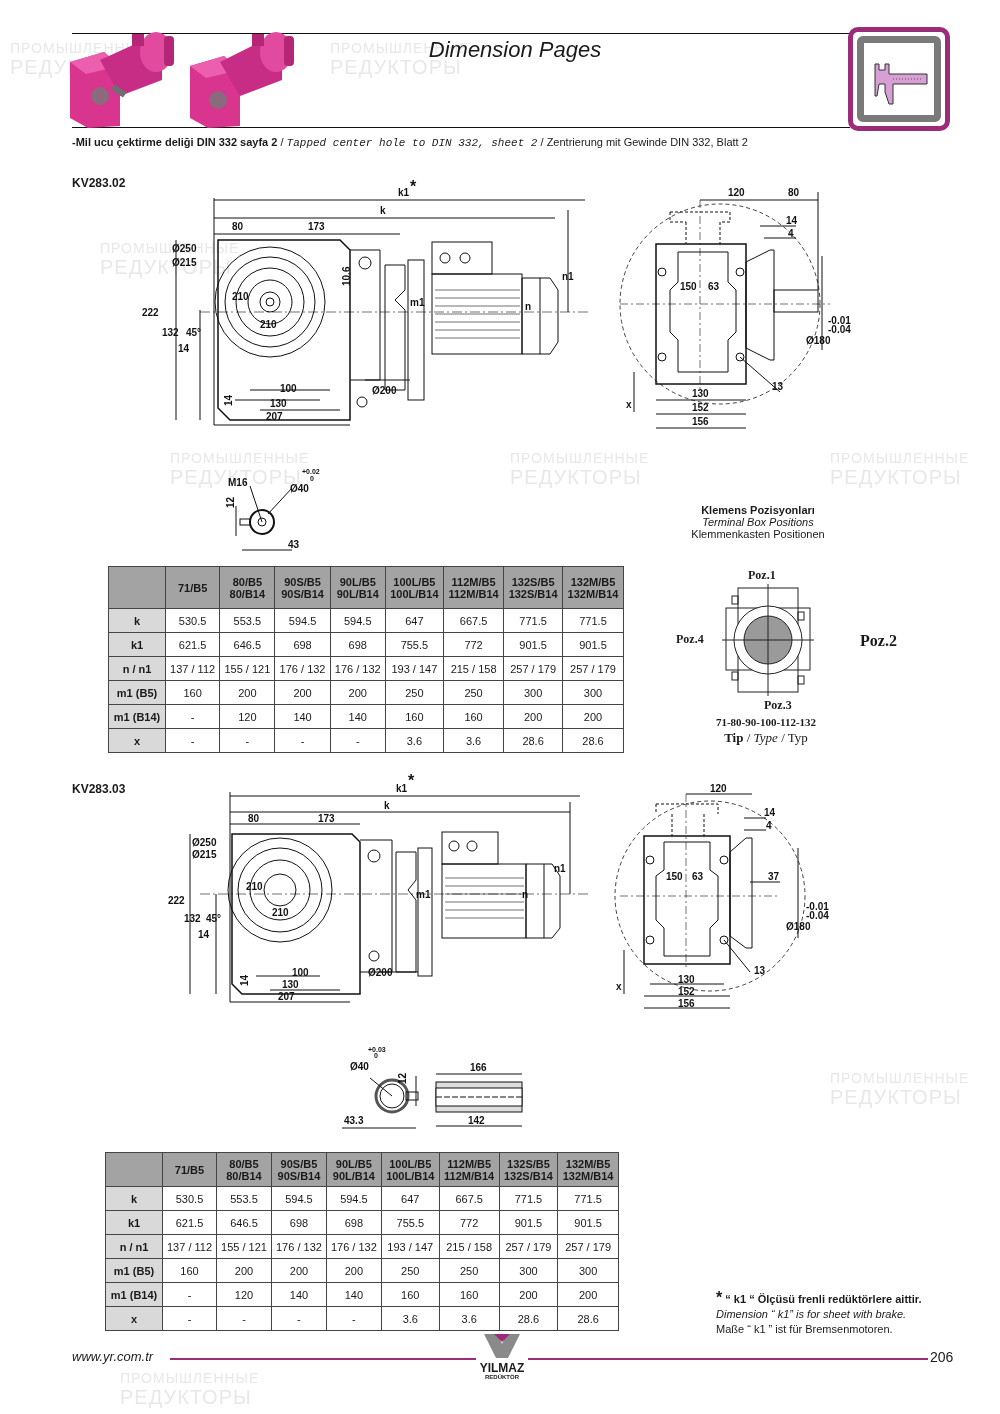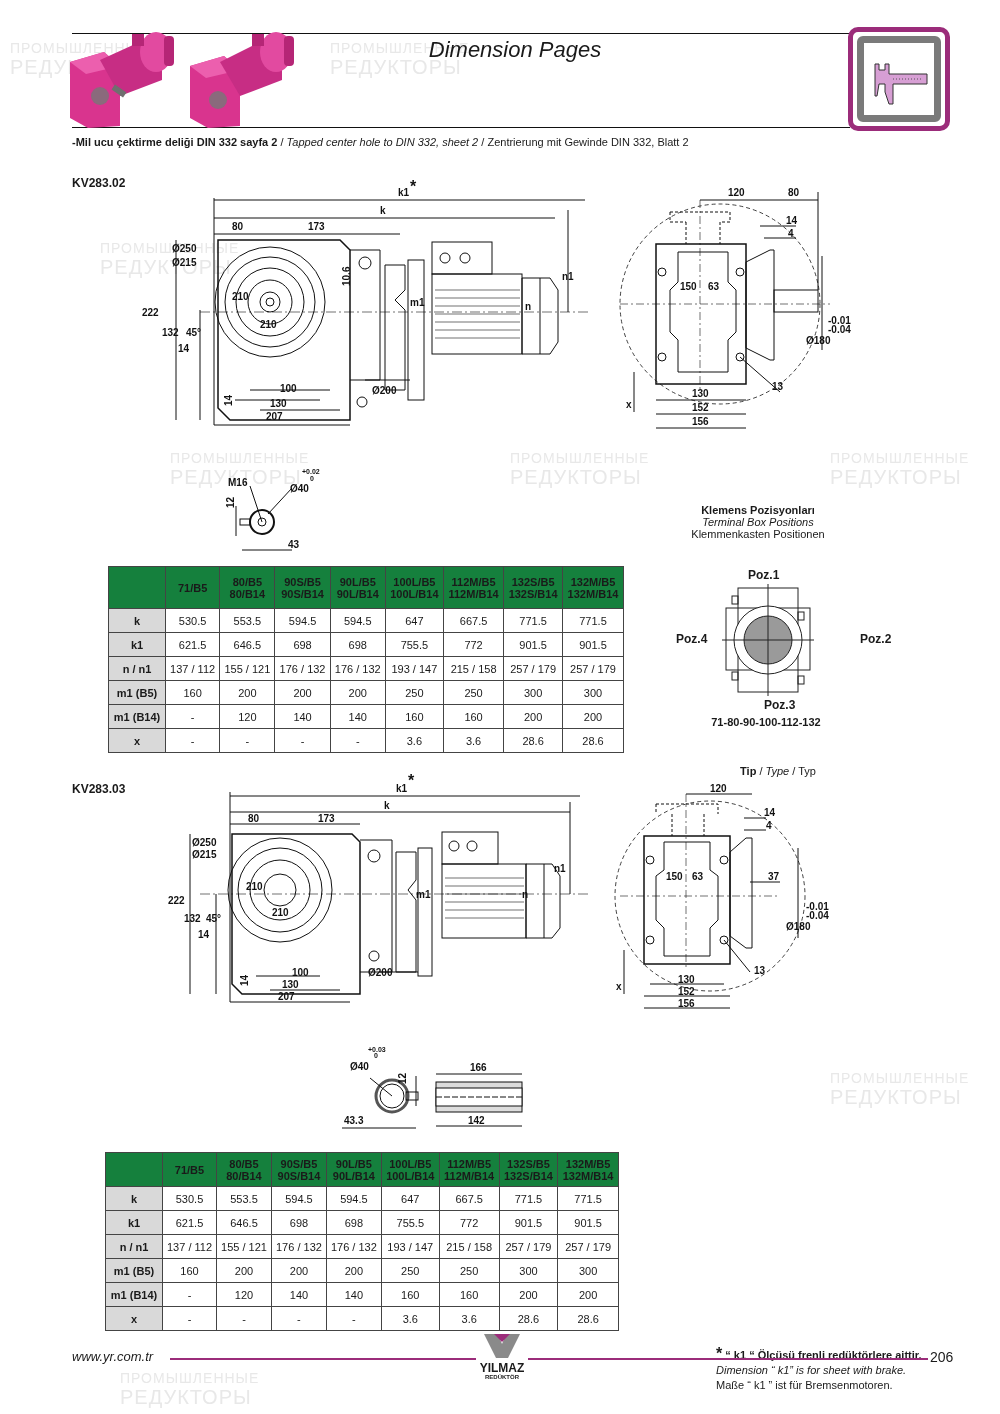--- a/index.html
+++ b/index.html
@@ -6,29 +6,29 @@
   body { width:1000px; height:1414px; background:#fff; position:relative; overflow:hidden;
          font-family:"Liberation Sans", sans-serif; color:#1a1a1a; }
   .abs { position:absolute; }
   .hr { position:absolute; background:#111; height:1px; }
   .title-block { position:absolute; left:380px; top:36px; width:270px; text-align:center; }
   .title-tr { font-size:22px; font-weight:bold; line-height:27px; }
   .title-en { font-size:22px; font-style:italic; line-height:27px; }
   .title-de { font-size:22px; line-height:29px; }
   .note-line { position:absolute; left:72px; top:136px; font-size:11px; }
   .note-line b { font-weight:bold; }
-  .note-line i { font-style:italic; }
+  .note-line i { font-style:italic;font-family:Liberation Mono, monospace; }
   .section-title { position:absolute; font-size:12px; font-weight:bold; }
   table.dim { position:absolute; border-collapse:collapse; font-size:11px; }
   table.dim td, table.dim th { border:1px solid #444; text-align:center; padding:0; }
-  table.dim th { background:#15803d; font-weight:bold; font-size:11px; line-height:12px; }
+  table.dim th { background:#a3a3a3; font-weight:bold; font-size:11px; line-height:12px; }
   table.dim td.rh { background:#d9d9d9; font-weight:bold; }
   .dl { font-size:10px; font-weight:bold; fill:#111; font-family:"Liberation Sans", sans-serif; }
   .terminal { position:absolute; left:668px; top:504px; width:180px; text-align:center; font-size:11px; }
-  .footnote { position:absolute; left:716px; top:1346px; font-size:11px; line-height:15px; }
+  .footnote { position:absolute; left:716px; top:1290px; font-size:11px; line-height:15px; }
   .footer-url { position:absolute; left:72px; top:1349px; font-size:13px; font-style:italic; }
   .page-num { position:absolute; left:930px; top:1349px; font-size:14px; }
   .wm { position:absolute; color:#e8e8e8; font-size:20px; letter-spacing:1px; pointer-events:none; }
 </style>
 </head>
 <body>
 
 <div class="wm" style="left:10px;top:40px;">
   <div style="font-size:14px">ПРОМЫШЛЕННЫЕ</div>
   <div>РЕДУКТОРЫ</div>
@@ -323,41 +323,41 @@
     <td>28.6</td>
   </tr>
 </tbody>
   </table>
 
 <div class="terminal">
   <div style="font-weight:bold">Klemens Pozisyonları</div>
   <div style="font-style:italic">Terminal Box Positions</div>
   <div>Klemmenkasten Positionen</div>
 </div>
-<div class="abs" style="left:676px;top:568px;width:180px;height:180px;">
+<div class="abs" style="left:676px;top:568px;width:180px;height:180px;font-family:Liberation Serif, serif;">
   <div class="abs" style="left:72px;top:0;font-size:12px;font-weight:bold;">Poz.1</div>
-  <div class="abs" style="left:144px;top:64px;font-size:12px;font-weight:bold;padding-left:40px;">Poz.2</div>
+  <div class="abs" style="left:144px;top:64px;font-size:16px;font-weight:bold;padding-left:40px;">Poz.2</div>
   <div class="abs" style="left:88px;top:130px;font-size:12px;font-weight:bold;">Poz.3</div>
   <div class="abs" style="left:0;top:64px;font-size:12px;font-weight:bold;text-align:right;">Poz.4</div>
   <svg class="abs" style="left:46px;top:16px" width="92" height="112" viewBox="0 0 92 112">
     <g stroke="#222" fill="none" stroke-width="1">
       <rect x="16" y="4" width="60" height="104"></rect>
       <rect x="4" y="24" width="84" height="62"></rect>
       <circle cx="46" cy="56" r="34" fill="#fff"></circle>
       <circle cx="46" cy="56" r="24" fill="#9a9a9a"></circle>
       <line x1="0" y1="56" x2="92" y2="56"></line>
       <line x1="46" y1="0" x2="46" y2="112"></line>
       <rect x="10" y="12" width="6" height="8"></rect>
         <rect x="76" y="28" width="6" height="8"></rect>
       <rect x="10" y="88" width="6" height="8"></rect>
         <rect x="76" y="92" width="6" height="8"></rect>
     </g>
   </svg>
   <div class="abs" style="left:10px;top:148px;width:160px;text-align:center;font-size:11px;font-weight:bold;">71-80-90-100-112-132</div>
-  <div class="abs" style="left:22px;top:162px;width:160px;text-align:center;font-size:11px;margin-top:35px;">
+  <div class="abs" style="left:10px;top:162px;width:160px;text-align:center;font-size:13px;">
     <b>Tip</b> / <i>Type</i> / <span>Typ</span>
   </div>
 </div>
 
 <div class="section-title" style="left:72px;top:782px;">KV283.03</div>
 
 <svg class="abs" style="left:160px;top:772px;" width="440" height="235" viewBox="0 0 440 235">
   <g stroke="#111" fill="none" stroke-width="1">
     <line x1="70" y1="24" x2="420" y2="24"></line>
     <line x1="70" y1="40" x2="410" y2="40"></line>

